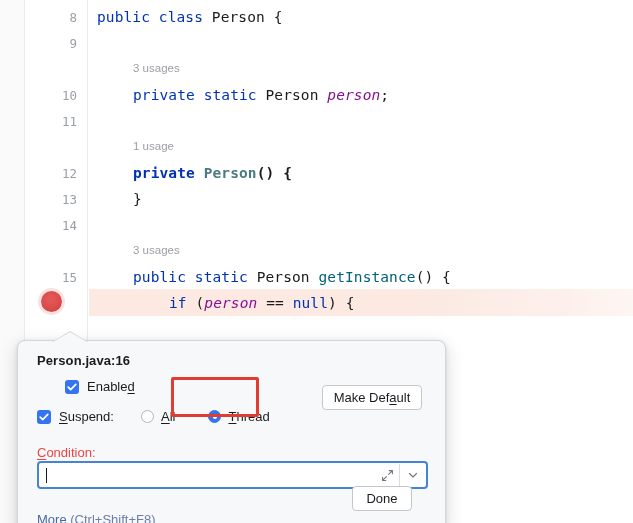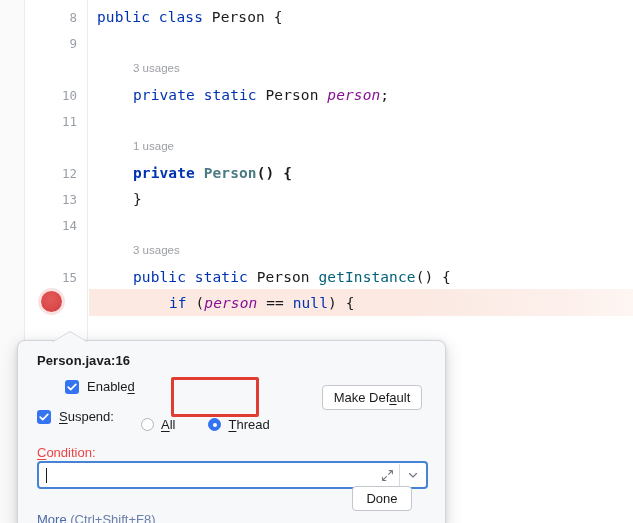--- a/index.html
+++ b/index.html
@@ -177,21 +177,21 @@
     font-size: 13px;
     color: #1b1b1d;
     margin-left: 8px;
     white-space: nowrap;
   }
   .mn { text-decoration: underline; text-underline-offset: 2px; }
 
   .radio-group {
     position: absolute;
     left: 123px;
-    top: 76px;
+    top: 68px;
     display: flex;
     align-items: flex-end;
   }
   .radio-opt {
     display: flex;
     align-items: center;
     margin-right: 16px;
   }
   .rb {
     width: 13px; height: 13px;

